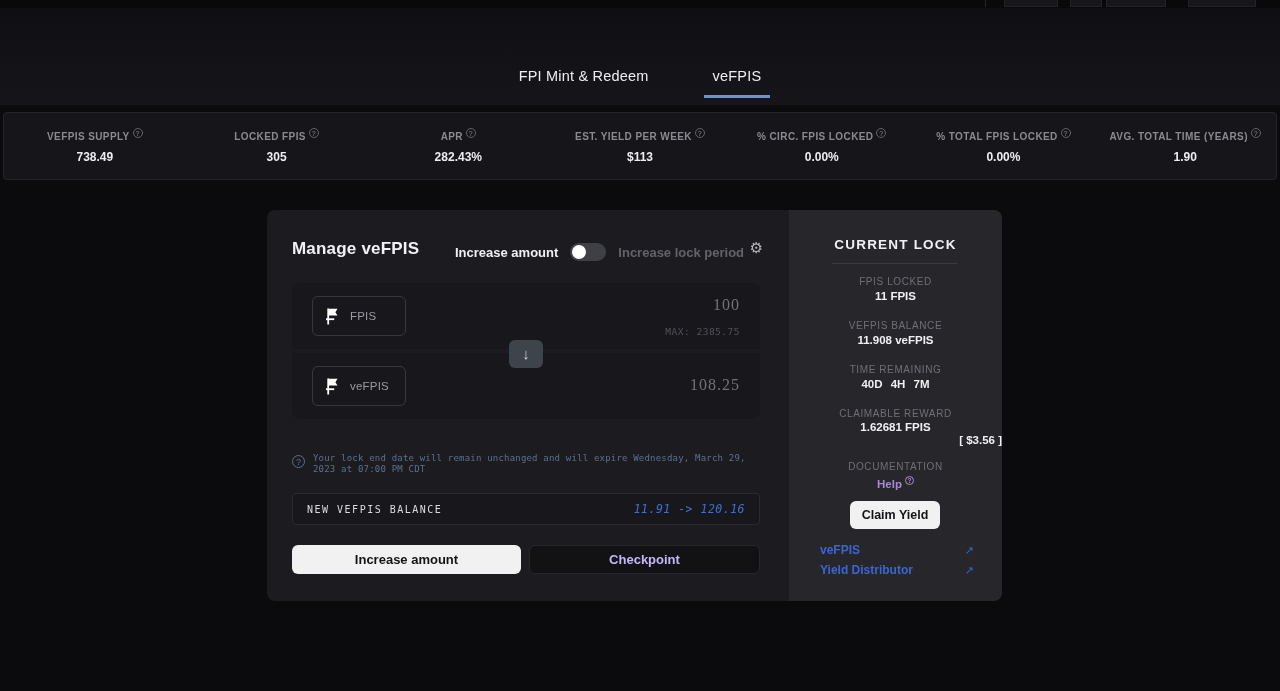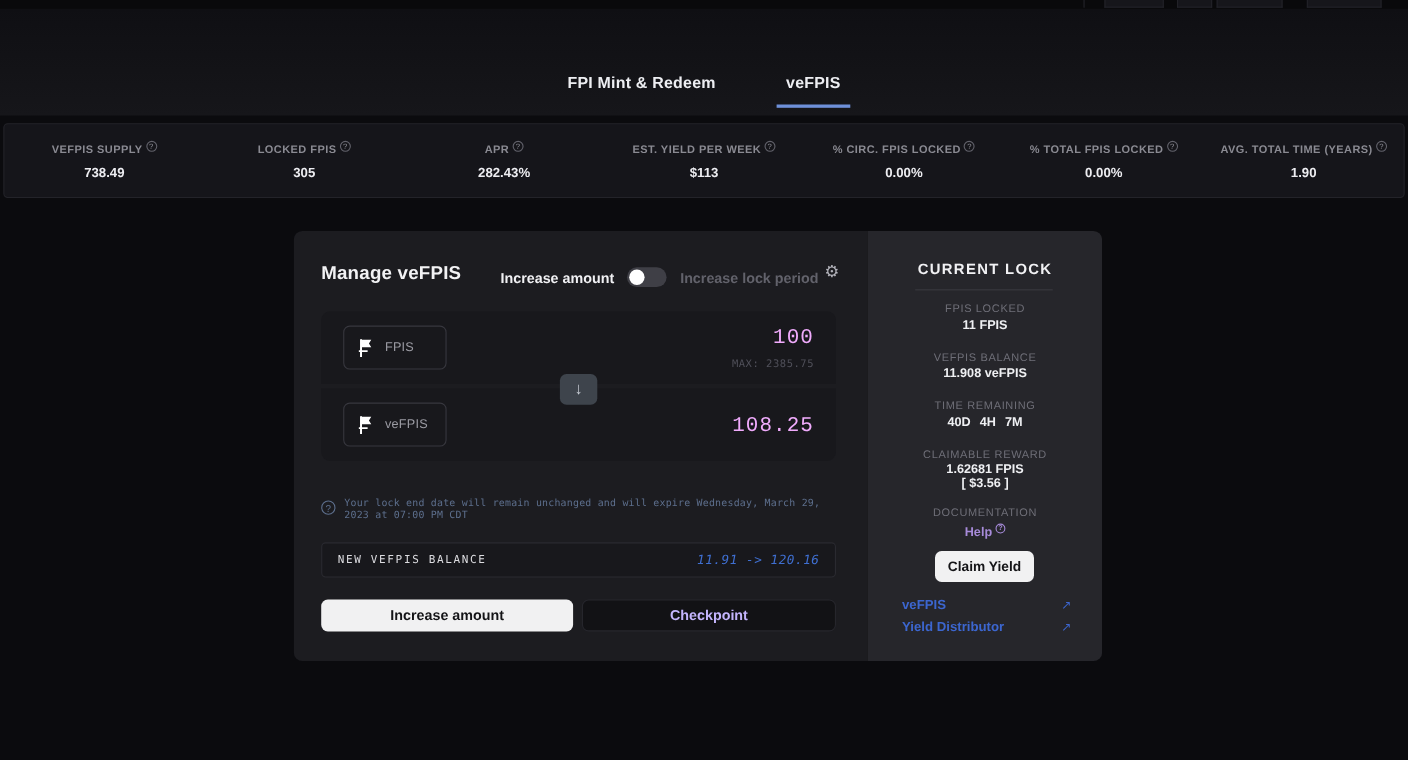--- a/index.html
+++ b/index.html
@@ -7,21 +7,21 @@
   #app { position:relative; width:1280px; height:691px; background:#0b0b0e; overflow:hidden; }
 
   
   .top-remnant { position:absolute; top:0; left:0; right:0; height:8px; background:#09090b; }
   .remnant-box { position:absolute; top:0; height:7px; background:#16161b; border:1px solid #222228; border-top:none; }
   .remnant-divider { position:absolute; top:0; height:7px; width:1px; background:#24242a; }
 
   
   .tabstrip { position:absolute; top:8px; left:0; right:0; height:97px; background:linear-gradient(180deg,#0f0f13 0%, #16161a 100%); }
   .tabs { position:absolute; top:60px; left:0; right:0; display:flex; justify-content:center; gap:46px; }
-  .tab { font-size:14.5px; font-weight:700; color:#edeef2; letter-spacing:0.2px; padding:0 9px 11px 9px; border-bottom:3px solid transparent; cursor:pointer; }
+  .tab { font-size:14.5px; font-weight:400; color:#edeef2; letter-spacing:0.2px; padding:0 9px 11px 9px; border-bottom:3px solid transparent; cursor:pointer; }
   .tab.active { border-bottom-color:#6e90d9; }
 
   
   .statsbar { position:absolute; top:112px; left:3px; right:3px; height:68px; background:#15151a; border:1px solid #232329; border-radius:4px; display:flex; align-items:center; }
   .stat { flex:1; text-align:center; }
   .stat-label { font-size:10px; font-weight:700; color:#8a8a92; letter-spacing:0.4px; }
   .stat-value { margin-top:7px; font-size:12px; font-weight:600; color:#ededf1; }
   .qmark { display:inline-block; width:10px; height:10px; line-height:9px; border:1px solid #62626b; border-radius:50%; font-size:7px; font-weight:400; color:#8a8a92; text-align:center; vertical-align:super; margin-left:3px; }
 
   
@@ -39,21 +39,21 @@
 
   .io-box { position:absolute; left:25px; width:468px; height:66px; background:#18181c; }
   .box-from { top:73px; border-radius:8px 8px 0 0; }
   .box-to { top:143px; border-radius:0 0 8px 8px; }
   .swap { position:absolute; top:130px; left:242px; width:34px; height:28px; background:#3e444c; border-radius:6px; color:#c9ced6; text-align:center; line-height:27px; font-size:15px; z-index:2; cursor:pointer; }
 
   .token { position:absolute; left:20px; top:13px; width:94px; height:40px; border:1px solid #37373e; border-radius:6px; display:flex; align-items:center; padding-left:13px; gap:11px; cursor:pointer; }
   .token-label { font-size:11.5px; color:#9b9ba3; letter-spacing:0.2px; }
   .flag-icon { flex:none; display:block; }
 
-  .amt { position:absolute; right:20px; font-family:Liberation Mono, monospace; color:#f0abfc; font-size:19px; letter-spacing:1px; }
+  .amt { position:absolute; right:20px; font-family:Liberation Serif, serif; color:#737373; font-size:16px; letter-spacing:1px; }
   .amt-from { top:13px; }
   .amt-to { top:23px; }
   .max-label { position:absolute; right:20px; top:43px; font-family:"DejaVu Sans Mono", monospace; font-size:9.5px; color:#50505a; letter-spacing:0.5px; }
 
   .note { position:absolute; top:243px; left:25px; width:474px; display:flex; gap:8px; }
   .note-icon { flex:none; width:13px; height:13px; border:1px solid #5d6f8d; border-radius:50%; color:#5d6f8d; font-size:9px; line-height:12px; text-align:center; margin-top:2px; }
   .note-text { font-family:"DejaVu Sans Mono", monospace; font-size:9px; line-height:11px; color:#5d6f8d; letter-spacing:0.2px; }
 
   .balbar { position:absolute; top:283px; left:25px; width:468px; height:32px; background:#18181c; border:1px solid #2a2a30; border-radius:4px; display:flex; align-items:center; justify-content:space-between; padding:0 14px; }
   .bal-label { font-family:"DejaVu Sans Mono", monospace; font-size:10px; color:#dcdce0; letter-spacing:1.5px; }
@@ -193,21 +193,21 @@
       <div class="s-value" style="top:80px;">11 FPIS</div>
 
       <div class="s-label" style="top:110px;">VEFPIS BALANCE</div>
       <div class="s-value" style="top:124px;">11.908 veFPIS</div>
 
       <div class="s-label" style="top:154px;">TIME REMAINING</div>
       <div class="s-value time" style="top:168px;">40D 4H 7M</div>
 
       <div class="s-label" style="top:198px;">CLAIMABLE REWARD</div>
       <div class="s-value" style="top:211px;">1.62681 FPIS</div>
-      <div class="s-value" style="top:224px;">[ $3.56 ]</div>
+      <div class="s-value" style="top:224px;text-align:right;">[ $3.56 ]</div>
 
       <div class="s-label" style="top:251px;">DOCUMENTATION</div>
       <div class="help-link" style="top:266px;"><span>Help</span><span class="help-q">?</span></div>
 
       <button class="claim-btn">Claim Yield</button>
 
       <div class="s-link" style="top:333px;">
         <span class="s-link-label">veFPIS</span>
         <span class="s-link-arrow">↗</span>
       </div>

